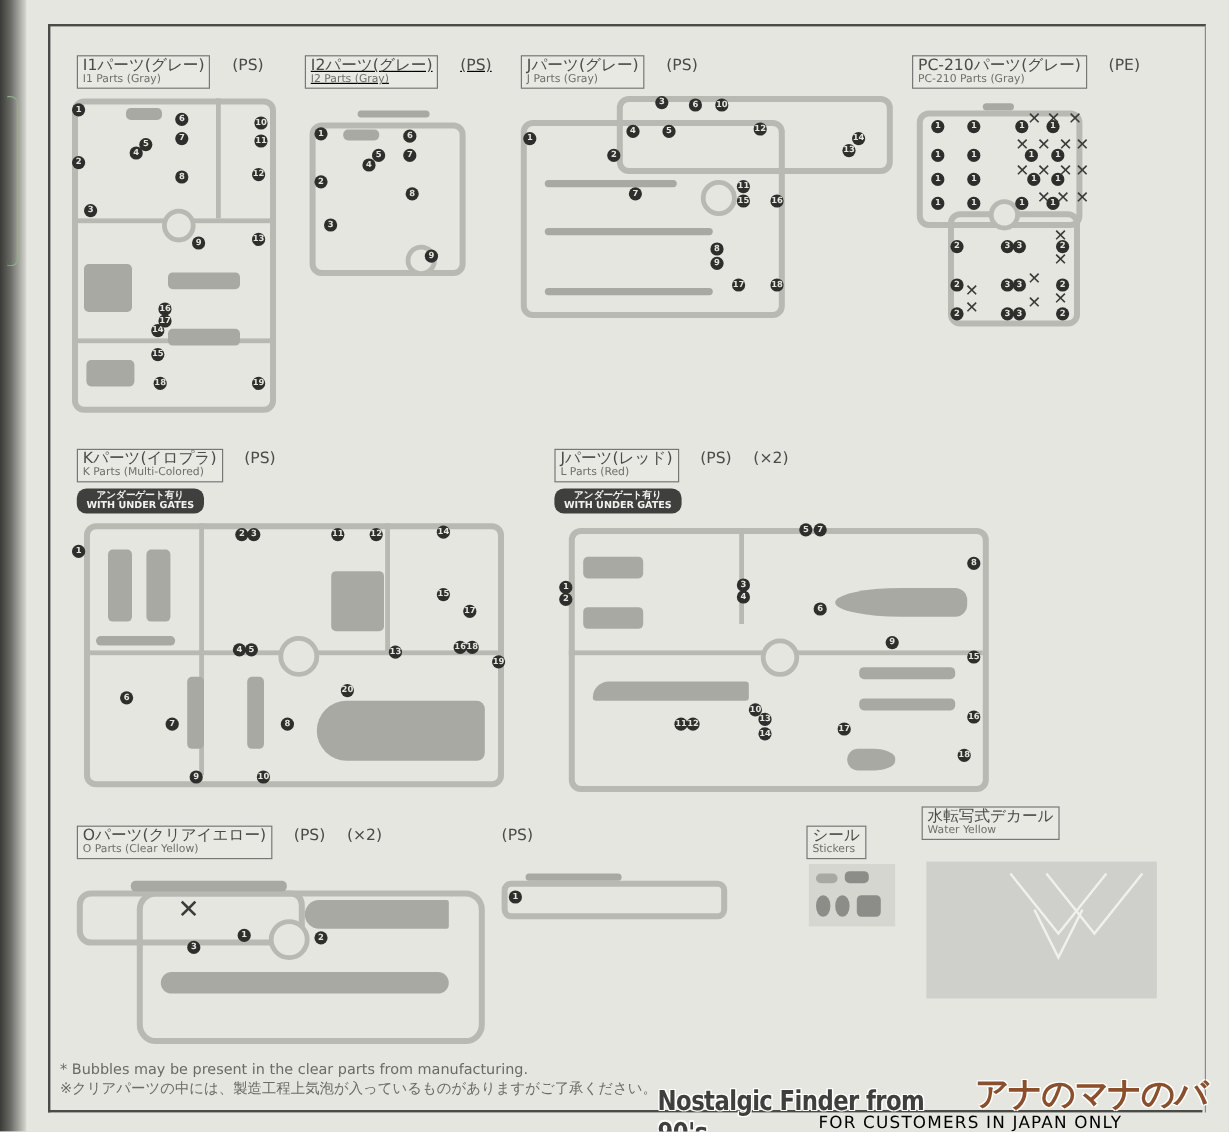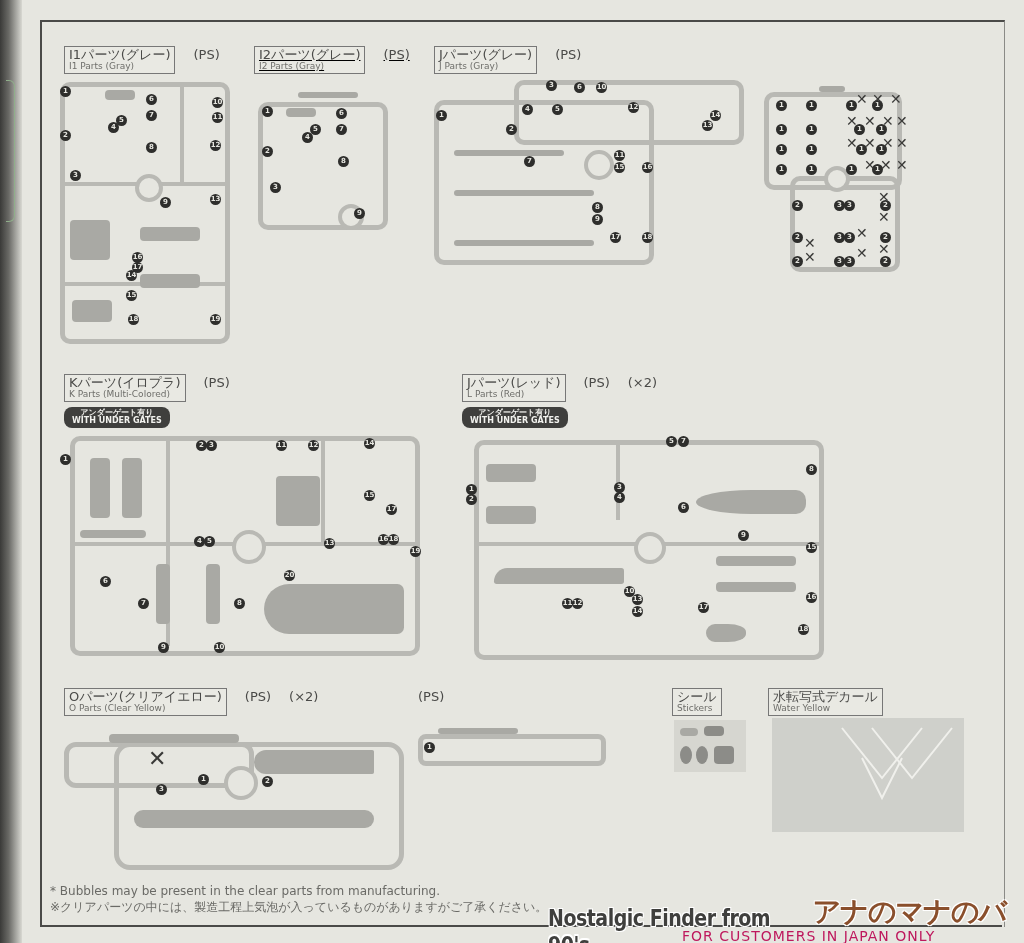--- a/index.html
+++ b/index.html
@@ -19,21 +19,21 @@
   .gate .g2{font-size:8px;font-weight:bold;}
   .runner{position:absolute;border:5px solid #b9b9b4;border-radius:10px;background:transparent;}
   .bar{position:absolute;background:#b9b9b4;}
   .part{position:absolute;background:#a9a9a4;border-radius:4px;}
   .ring{position:absolute;border:4px solid #b9b9b4;border-radius:50%;background:#e6e6e0;}
   .num{position:absolute;width:11px;height:11px;border-radius:50%;background:#2e2e2c;color:#e6e6e0;font-size:7px;line-height:11px;text-align:center;font-weight:bold;}
   .x{position:absolute;font-size:14px;color:#3a3a38;line-height:1;}
   .decal{position:absolute;background:#cfd0cb;}
   .footer-note{position:absolute;left:28px;top:884px;font-size:12px;color:#6a6a66;line-height:1.3;}
   .footer-line{position:absolute;left:18px;top:925px;width:962px;height:2px;background:#4a4a48;}
-  .footer-en{position:absolute;left:660px;top:928px;font-size:14px;color:#be185d;letter-spacing:1px;}
+  .footer-en{position:absolute;left:660px;top:928px;font-size:14px;color:#000000;letter-spacing:1px;}
   .watermark{position:absolute;left:548px;top:893px;display:flex;align-items:center;gap:6px;}
   .wm-en{font-family:"DejaVu Sans",sans-serif;font-weight:bold;font-size:19px;color:#3f3f3d;letter-spacing:-0.5px;text-shadow:1px 1px 0 #fff,-1px -1px 0 #fff,1px -1px 0 #fff,-1px 1px 0 #fff;transform:scaleY(1.2);}
   .wm-jp{font-family:"DejaVu Sans",sans-serif;font-weight:bold;font-size:28px;color:#8a4f2c;letter-spacing:-1px;text-shadow:1px 1px 0 #fff,-1px -1px 0 #fff,1px -1px 0 #fff,-1px 1px 0 #fff;}
 </style>
 </head>
 <body>
 
 <div class="spine">
     <div class="spine-inner"></div>
   </div>
@@ -136,20 +136,29 @@
       <div class="num" style="left:180px;top:70px;">11</div>
       <div class="num" style="left:194px;top:22px;">12</div>
     <div class="num" style="left:268px;top:40px;">13</div>
       <div class="num" style="left:276px;top:30px;">14</div>
       <div class="num" style="left:180px;top:82px;">15</div>
     <div class="num" style="left:208px;top:82px;">16</div>
       <div class="num" style="left:176px;top:152px;">17</div>
       <div class="num" style="left:208px;top:152px;">18</div>
   </div>
 
+  <div class="sect" style="left:738px;top:46px;">
+    <div class="label">
+      <div class="lbox">
+        <div class="ljp">PC-210パーツ(グレー)</div>
+        <div class="len">PC-210 Parts (Gray)</div>
+      </div>
+      <div class="lsuf">(PE)</div>
+    </div>
+  </div>
   <div class="sect" style="left:742px;top:86px;width:140px;height:180px;">
     <div class="part" style="left:55px;top:0;width:26px;height:6px;"></div>
     <div class="runner" style="left:0;top:6px;width:128px;height:88px;"></div>
     <div class="runner" style="left:26px;top:90px;width:100px;height:86px;"></div>
     <div class="ring" style="left:60px;top:80px;width:18px;height:18px;"></div>
     <div class="num" style="left:12px;top:14px;">1</div>
       <div class="num" style="left:42px;top:14px;">1</div>
       <div class="num" style="left:82px;top:14px;">1</div>
       <div class="num" style="left:108px;top:14px;">1</div>
     <div class="num" style="left:12px;top:38px;">1</div>
@@ -334,21 +343,21 @@
     </div>
   </div>
   <div class="decal" style="left:652px;top:720px;width:72px;height:52px;background:#d6d6d0;">
     <div class="part" style="left:6px;top:8px;width:18px;height:8px;"></div>
     <div class="part" style="left:30px;top:6px;width:20px;height:10px;background:#8c8c88;"></div>
     <div class="part" style="left:6px;top:26px;width:12px;height:18px;border-radius:50%;background:#8c8c88;"></div>
     <div class="part" style="left:22px;top:26px;width:12px;height:18px;border-radius:50%;background:#8c8c88;"></div>
     <div class="part" style="left:40px;top:26px;width:20px;height:18px;background:#8c8c88;"></div>
   </div>
 
-  <div class="sect" style="left:746px;top:688px;">
+  <div class="sect" style="left:746px;top:672px;">
     <div class="lbox">
       <div class="ljp">水転写式デカール</div>
       <div class="len">Water Yellow</div>
     </div>
   </div>
   <div class="decal" style="left:750px;top:718px;width:192px;height:114px;">
     <svg width="192" height="114" style="position:absolute;left:0;top:0;">
       <polyline points="70,10 110,60 150,10" fill="none" stroke="#f0f0ec" stroke-width="2"></polyline>
       <polyline points="90,40 110,80 130,40" fill="none" stroke="#f0f0ec" stroke-width="2"></polyline>
       <polyline points="100,10 140,60 180,10" fill="none" stroke="#f0f0ec" stroke-width="2"></polyline>

